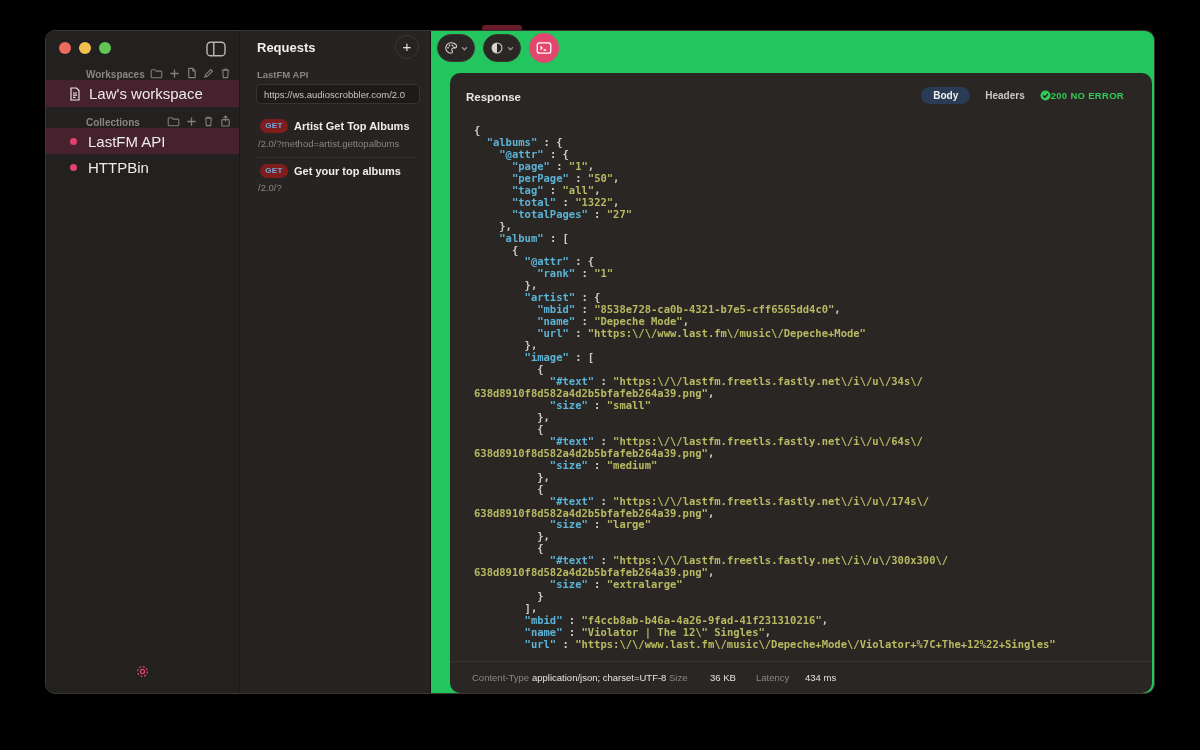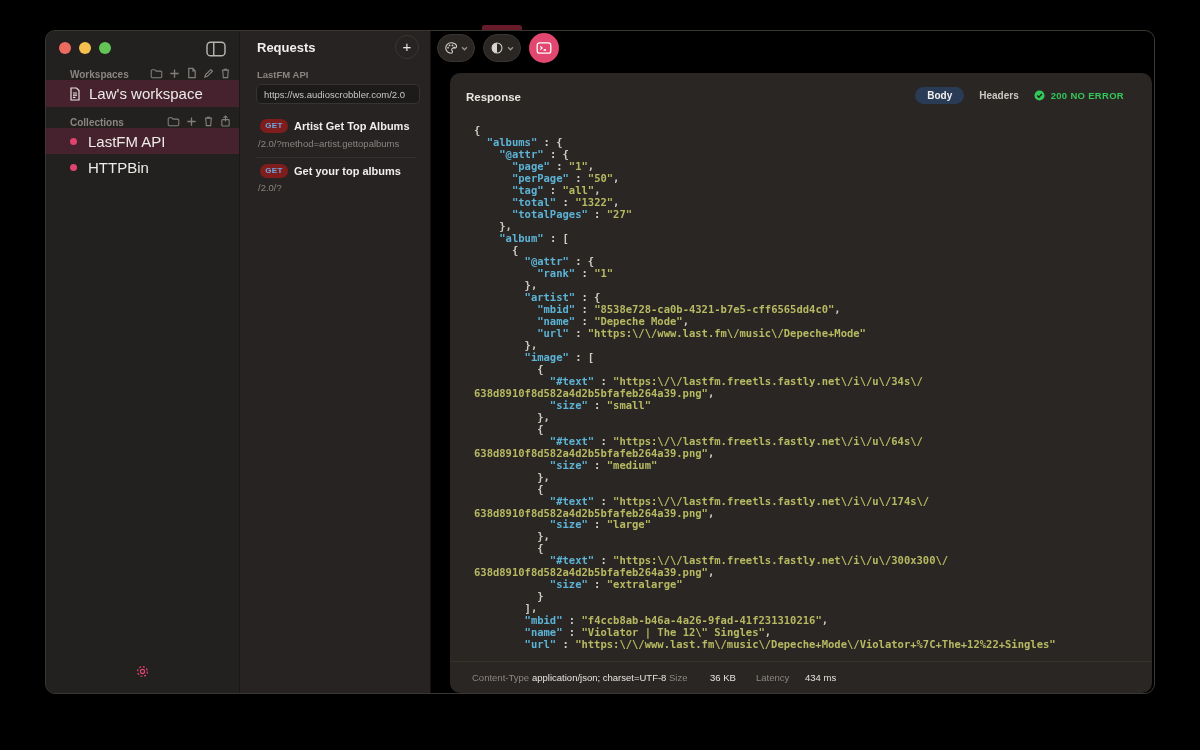--- a/index.html
+++ b/index.html
@@ -14,21 +14,21 @@
   .window { position:absolute; left:45px; top:30px; width:1110px; height:664px;
             background:#262322; border-radius:10px; border:1px solid #3a3630;
             box-shadow:0 25px 70px rgba(0,0,0,.8); overflow:hidden; }
 
   
   .sidebar { position:absolute; left:0; top:0; width:194px; height:100%;
              background:#232120; border-right:1px solid #1b1918; }
   .traffic { position:absolute; top:11px; left:13px; display:flex; gap:8px; }
   .traffic span { width:12px; height:12px; border-radius:50%; display:block; }
   .toggle-btn { position:absolute; top:9px; right:12px; width:22px; height:18px; }
-  .sec-head { position:absolute; left:0; right:0; height:14px; display:flex; align-items:center; }
+  .sec-head { position:absolute; left:16px; right:0; height:14px; display:flex; align-items:center; }
   .sec-head .sec-label { margin-left:24px; font-size:10px; font-weight:700; color:#8a8580; }
   .sec-icons { position:absolute; right:8px; top:0; display:flex; gap:6px; align-items:center; }
   .sec-icons svg { display:block; }
   .side-row { position:absolute; left:0; right:0; height:26px; display:flex; align-items:center; }
   .side-row.selected { background:#45222e; }
   .side-row .row-label { font-size:15px; font-weight:400; color:#edebe8; }
   .dot { width:7px; height:7px; border-radius:50%; background:#e0436e; margin:0 11px 0 24px; }
   .doc-ic { margin:0 8px 0 23px; }
   .gear { position:absolute; left:89px; bottom:10px; }
 
@@ -45,35 +45,35 @@
   .req-item { position:absolute; left:0; right:0; }
   .method-badge { position:absolute; left:20px; width:28px; height:14px; border-radius:7px;
                   background:#7f1d1d; color:#6aaae4; font-size:8px; font-weight:700;
                   text-align:center; line-height:14px; letter-spacing:.3px; }
   .req-name { position:absolute; left:54px; font-size:11px; font-weight:700; color:#f0eeec; }
   .req-path { position:absolute; left:18px; font-size:9.5px; color:#8a8580; }
   .req-divider { position:absolute; left:16px; right:14px; top:126px; height:1px; background:#34302c; }
 
   
   .right { position:absolute; left:384px; top:0; width:726px; height:100%;
-           background:#000000; border-left:1px solid #151312; }
+           background:#22c55e; border-left:1px solid #151312; }
   .tool-pill { position:absolute; top:3px; width:38px; height:28px; border-radius:14px;
                background:#2a2623; border:1px solid #3a3530; display:flex; align-items:center;
                justify-content:center; gap:3px; }
   .pink-btn { position:absolute; left:98px; top:2px; width:30px; height:30px; border-radius:50%;
               background:#e2476f; display:flex; align-items:center; justify-content:center; }
 
   .card { position:absolute; left:19px; top:42px; width:702px; height:620px;
           background:#2a2623; border-radius:10px; overflow:hidden; }
   .card-title { position:absolute; left:16px; top:18px; font-size:11.5px; font-weight:700; color:#e9e6e2; }
   .resp-tabs { position:absolute; right:28px; top:14px; display:flex; align-items:center; gap:15px; }
   .tab-pill { background:#2a3b55; color:#f2f0ee; font-size:10px; font-weight:700;
               border-radius:9px; padding:3px 12px; }
   .tab-plain { color:#cbc8c4; font-size:10px; font-weight:700; }
-  .status-ok { display:flex; align-items:flex-end; gap:6px; color:#34c759;
+  .status-ok { display:flex; align-items:flex-end; color:#34c759;
                font-size:9.5px; font-weight:700; letter-spacing:.3px; }
 
   .json { position:absolute; left:24px; top:52px; right:8px;
           font-family:"DejaVu Sans Mono", monospace; font-size:10.5px; line-height:11.95px;
           font-weight:bold; white-space:pre; }
   .tok-k { color:#5cb3d6; }
   .tok-v { color:#b6ba62; }
   .tok-p { color:#cfccc6; }
 
   .card-footer { position:absolute; left:0; right:0; bottom:0; height:32px;

